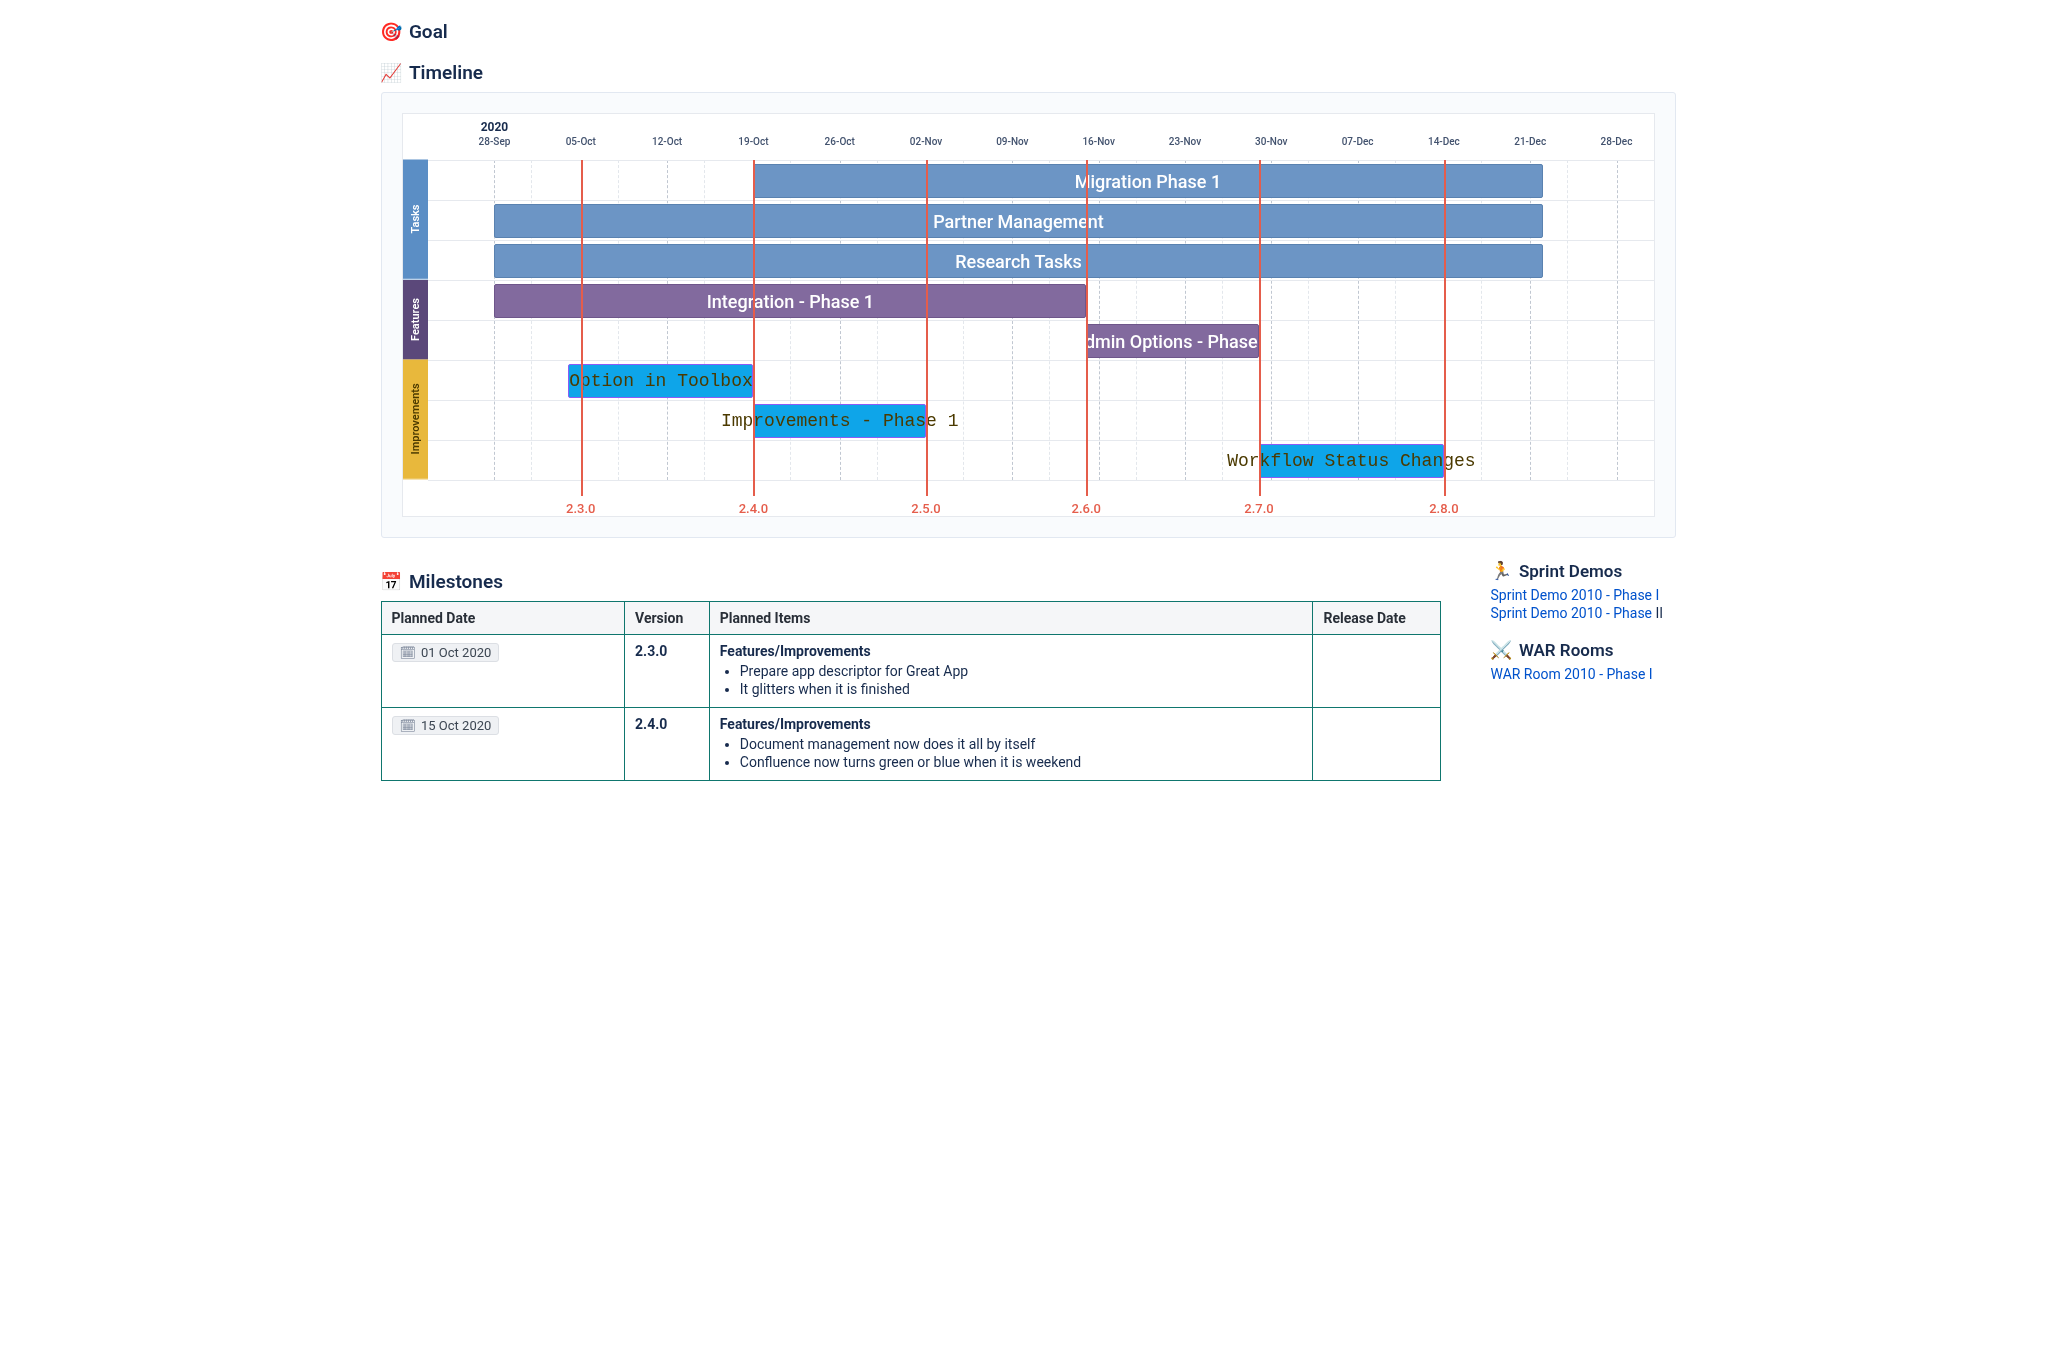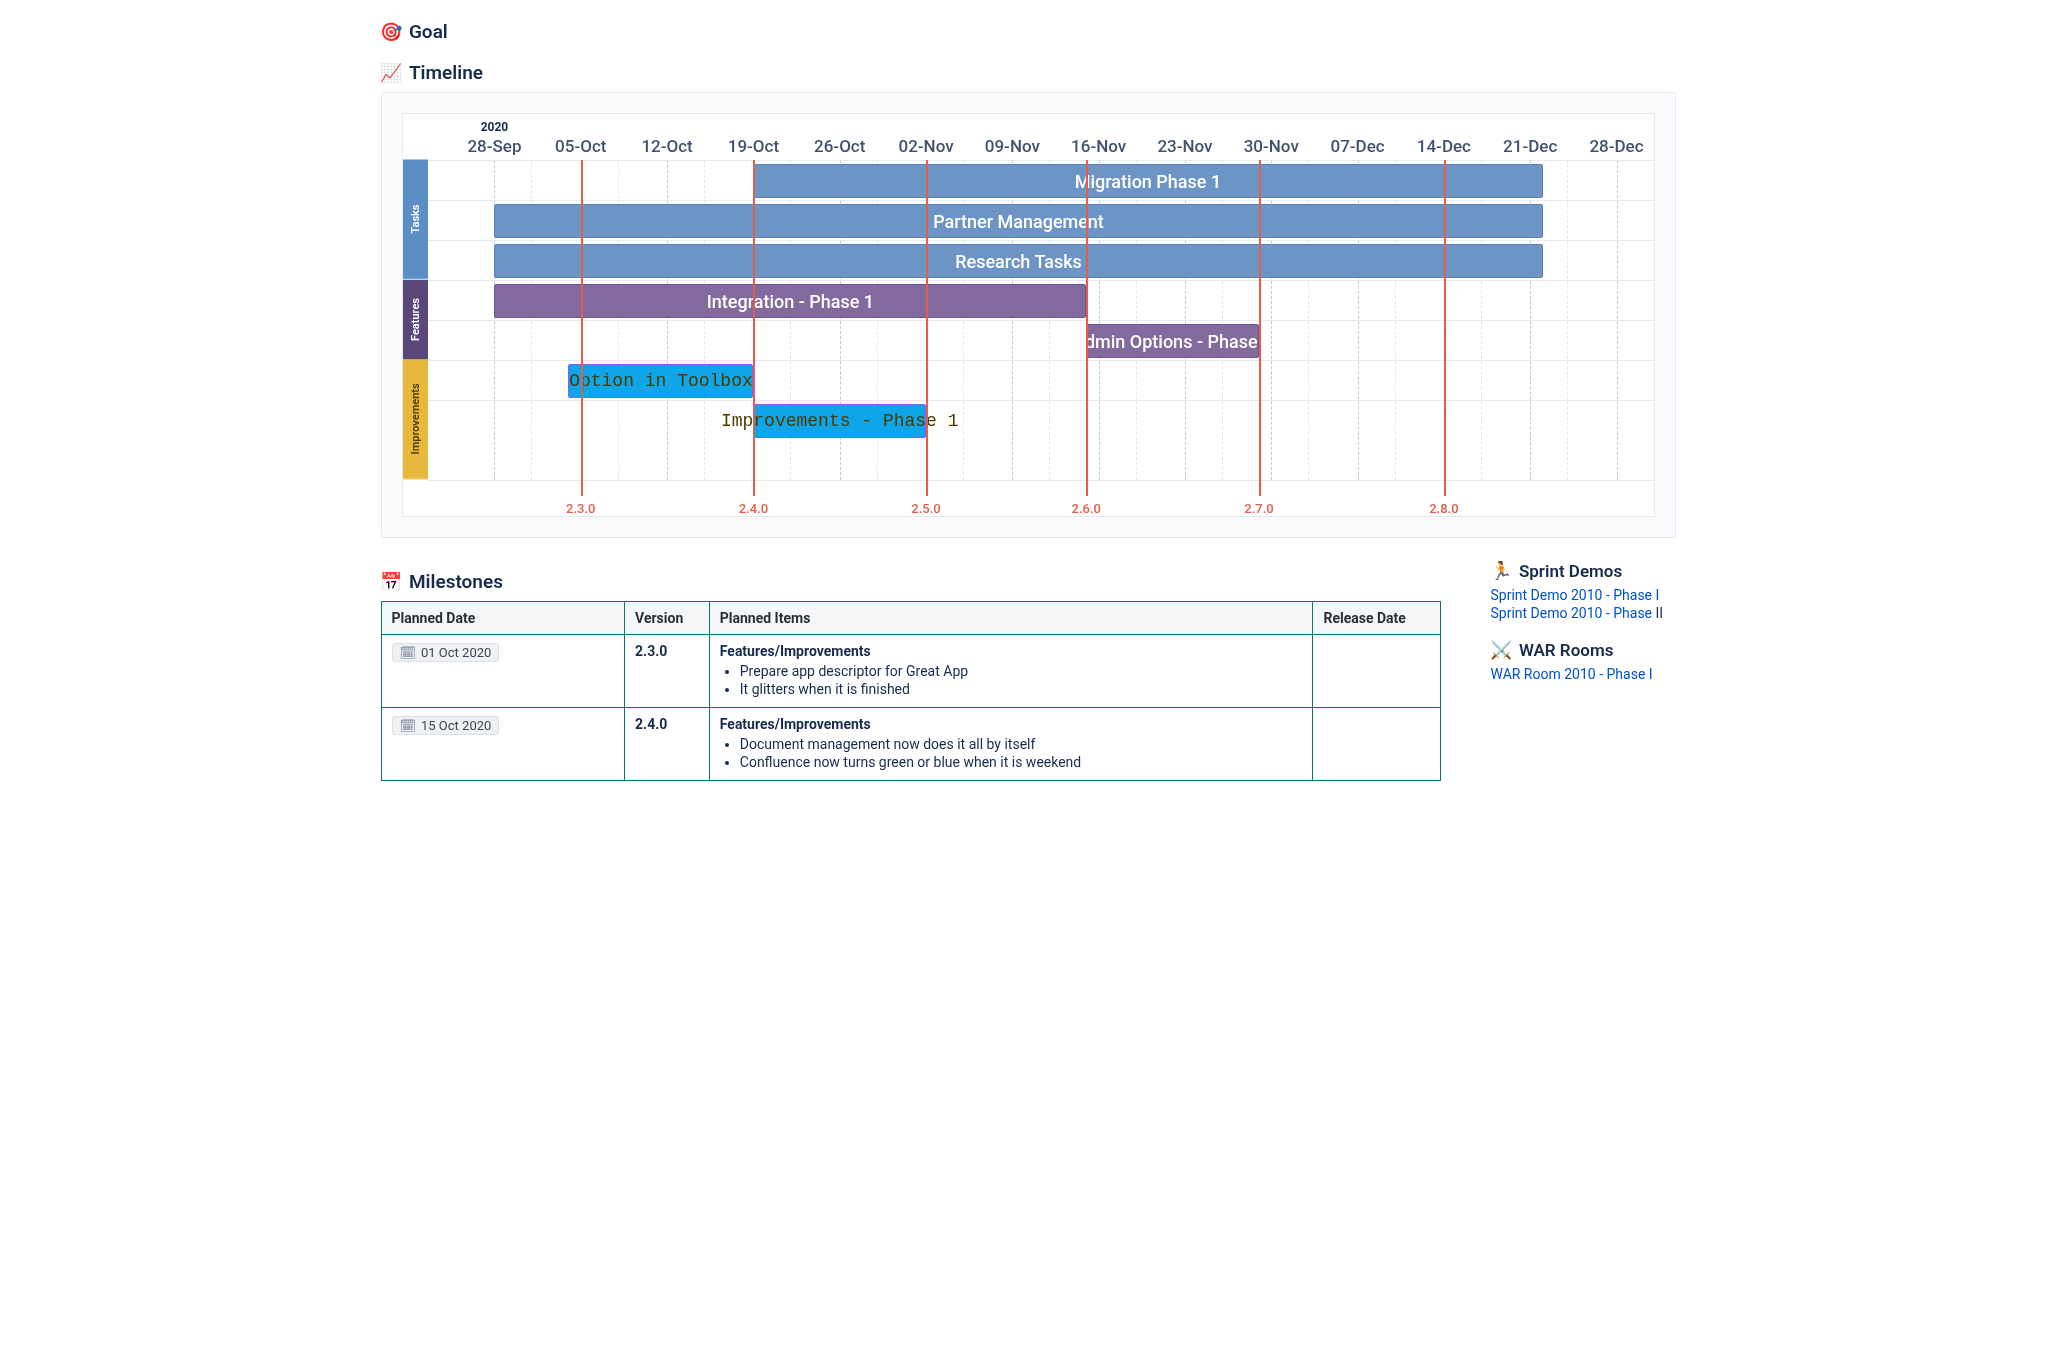--- a/index.html
+++ b/index.html
@@ -90,21 +90,21 @@
     font-weight: 700;
     color: #172b4d;
     transform: translateX(-50%);
   }
   .tl-tick {
     position: absolute;
     top: 22px;
     width: 90px;
     margin-left: -45px;
     text-align: center;
-    font-size: 17px;
+    font-size: 10px;
     color: #42526e;
     font-weight: 500;
   }
   .tl-grid-major, .tl-grid-minor, .tl-ms-line {
     position: absolute;
     top: 46px; bottom: 36px;
     width: 0;
   }
   .tl-grid-major { border-left: 1px dashed #c0c7d1; }
   .tl-grid-minor { border-left: 1px dashed #e3e7ec; }
@@ -269,20 +269,23 @@
           </div>
           <div class="tl-row" style="top: 206px;">
             <div class="tl-bar bar-feat" style="left: calc(52.5773% + 14.2268px); width: calc(14.433% - 4.3299px);">Admin Options - Phase 1</div>
           </div>
           <div class="tl-row" style="top: 246px;">
             <div class="tl-bar bar-impr" style="left: calc(9.27835% + 27.2165px); width: calc(15.4639% - 4.63918px);">Option in Toolbox</div>
           </div>
           <div class="tl-row" style="top: 286px;">
             <div class="tl-bar bar-impr" style="left: calc(24.7423% + 22.5773px); width: calc(14.433% - 4.3299px);">Improvements - Phase 1</div>
           </div>
+          <div class="tl-row" style="top: 326px;">
+            <div class="tl-bar bar-impr" style="left: calc(67.0103% + 9.89691px); width: calc(15.4639% - 4.63918px);">Workflow Status Changes</div>
+          </div>
           <div class="tl-row" style="top: 366px; height: 0px;"></div>
           <div class="tl-ms-line" style="left: calc(10.3093% + 26.9072px);"></div>
           <div class="tl-ms-label" style="left: calc(10.3093% + 26.9072px);">2.3.0</div>
           <div class="tl-ms-line" style="left: calc(24.7423% + 22.5773px);"></div>
           <div class="tl-ms-label" style="left: calc(24.7423% + 22.5773px);">2.4.0</div>
           <div class="tl-ms-line" style="left: calc(39.1753% + 18.2474px);"></div>
           <div class="tl-ms-label" style="left: calc(39.1753% + 18.2474px);">2.5.0</div>
           <div class="tl-ms-line" style="left: calc(52.5773% + 14.2268px);"></div>
           <div class="tl-ms-label" style="left: calc(52.5773% + 14.2268px);">2.6.0</div>
           <div class="tl-ms-line" style="left: calc(67.0103% + 9.89691px);"></div>

